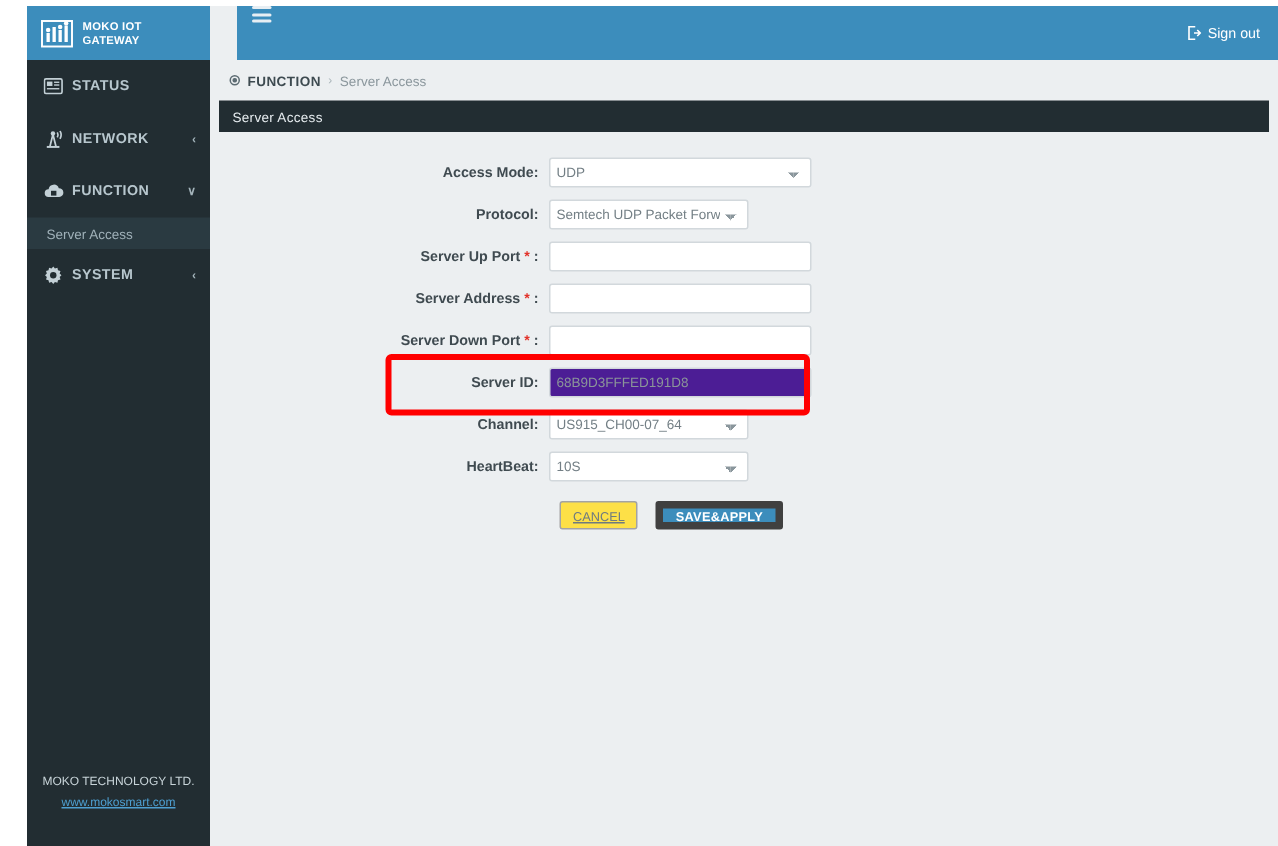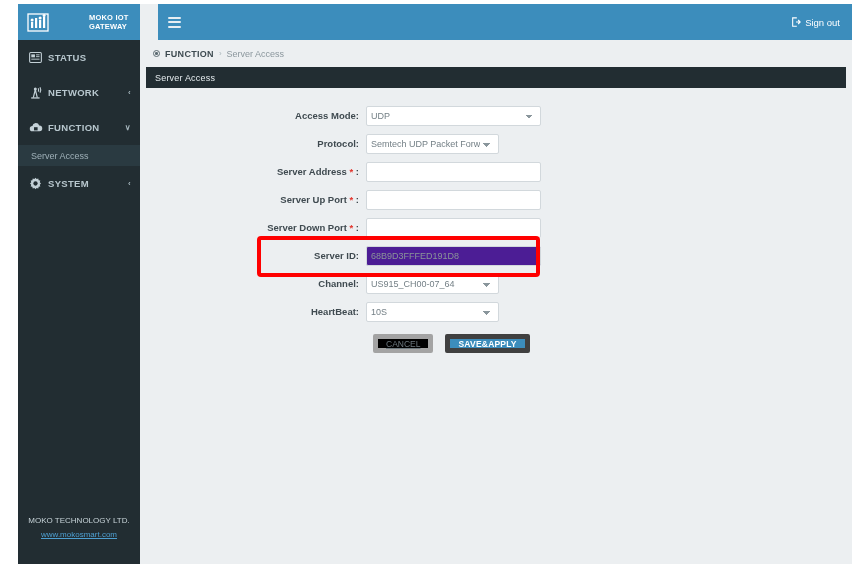--- a/index.html
+++ b/index.html
@@ -26,21 +26,20 @@
   }
 
   
   .logo-box {
     position: absolute;
     left: 0; top: 0;
     width: 122px; height: 36px;
     background: #3c8dbc;
     display: flex; align-items: center;
     padding-left: 9px;
-    gap: 34px;
   }
   .logo-mark {
     width: 22px; height: 20px;
     margin-right: 6px;
     flex: none;
     display: flex; align-items: flex-end;
     justify-content: center;
     position: relative;
   }
   .logo-mark svg { display: block; }
@@ -50,21 +49,21 @@
     font-weight: bold;
     line-height: 9px;
     letter-spacing: .2px;
     white-space: pre-line;
   }
   .topbar {
     position: absolute;
     left: 140px; top: 0;
     right: 0; height: 36px;
     background: #3c8dbc;
-    display: flex; align-items: center;
+    display: flex; 
     justify-content: space-between;
     padding: 0 12px 0 10px;
   }
   .hamburger {
     width: 13px; height: 11px;
     display: flex; flex-direction: column;
     justify-content: space-between;
     cursor: pointer;
   }
   .hamburger i {
@@ -244,22 +243,22 @@
     height: 19px;
     font-size: 8.5px;
     border-radius: 2px;
     display: flex; align-items: center;
     justify-content: center;
     cursor: pointer;
     font-family: "Liberation Sans", sans-serif;
   }
   .btn-cancel {
     min-width: 44px; padding: 0 8px;
-    background: #000000;
-    border: 5px solid #a3a3a3;
+    background: #fde047;
+    border: 1px solid #a3a3a3;
     color: #6e7a80;
     text-decoration: underline;
   }
   .btn-apply {
     min-width: 70px; padding: 0 8px;
     background: #3c8dbc;
     border: 5px solid #404040;
     color: #ffffff;
     font-weight: bold;
     letter-spacing: .2px;
@@ -401,28 +400,28 @@
         <div class="row">
           <div class="lbl">Protocol:</div>
           <div class="ctl">
             <select class="sel w-mid">
               <option>Semtech UDP Packet Forward</option>
             </select>
           </div>
         </div>
 
         <div class="row">
+          <div class="lbl"><span>Server Up Port</span> <span class="req">*</span> <span>:</span></div>
+          <div class="ctl">
+            <input class="inp w-wide" type="text" value="" style="">
+          </div>
+        </div>
+
+        <div class="row">
           <div class="lbl"><span>Server Address</span> <span class="req">*</span> <span>:</span></div>
-          <div class="ctl">
-            <input class="inp w-wide" type="text" value="" style="">
-          </div>
-        </div>
-
-        <div class="row">
-          <div class="lbl"><span>Server Up Port</span> <span class="req">*</span> <span>:</span></div>
           <div class="ctl">
             <input class="inp w-wide" type="text" value="" style="">
           </div>
         </div>
 
         <div class="row">
           <div class="lbl"><span>Server Down Port</span> <span class="req">*</span> <span>:</span></div>
           <div class="ctl">
             <input class="inp w-wide" type="text" value="" style="">
           </div>

